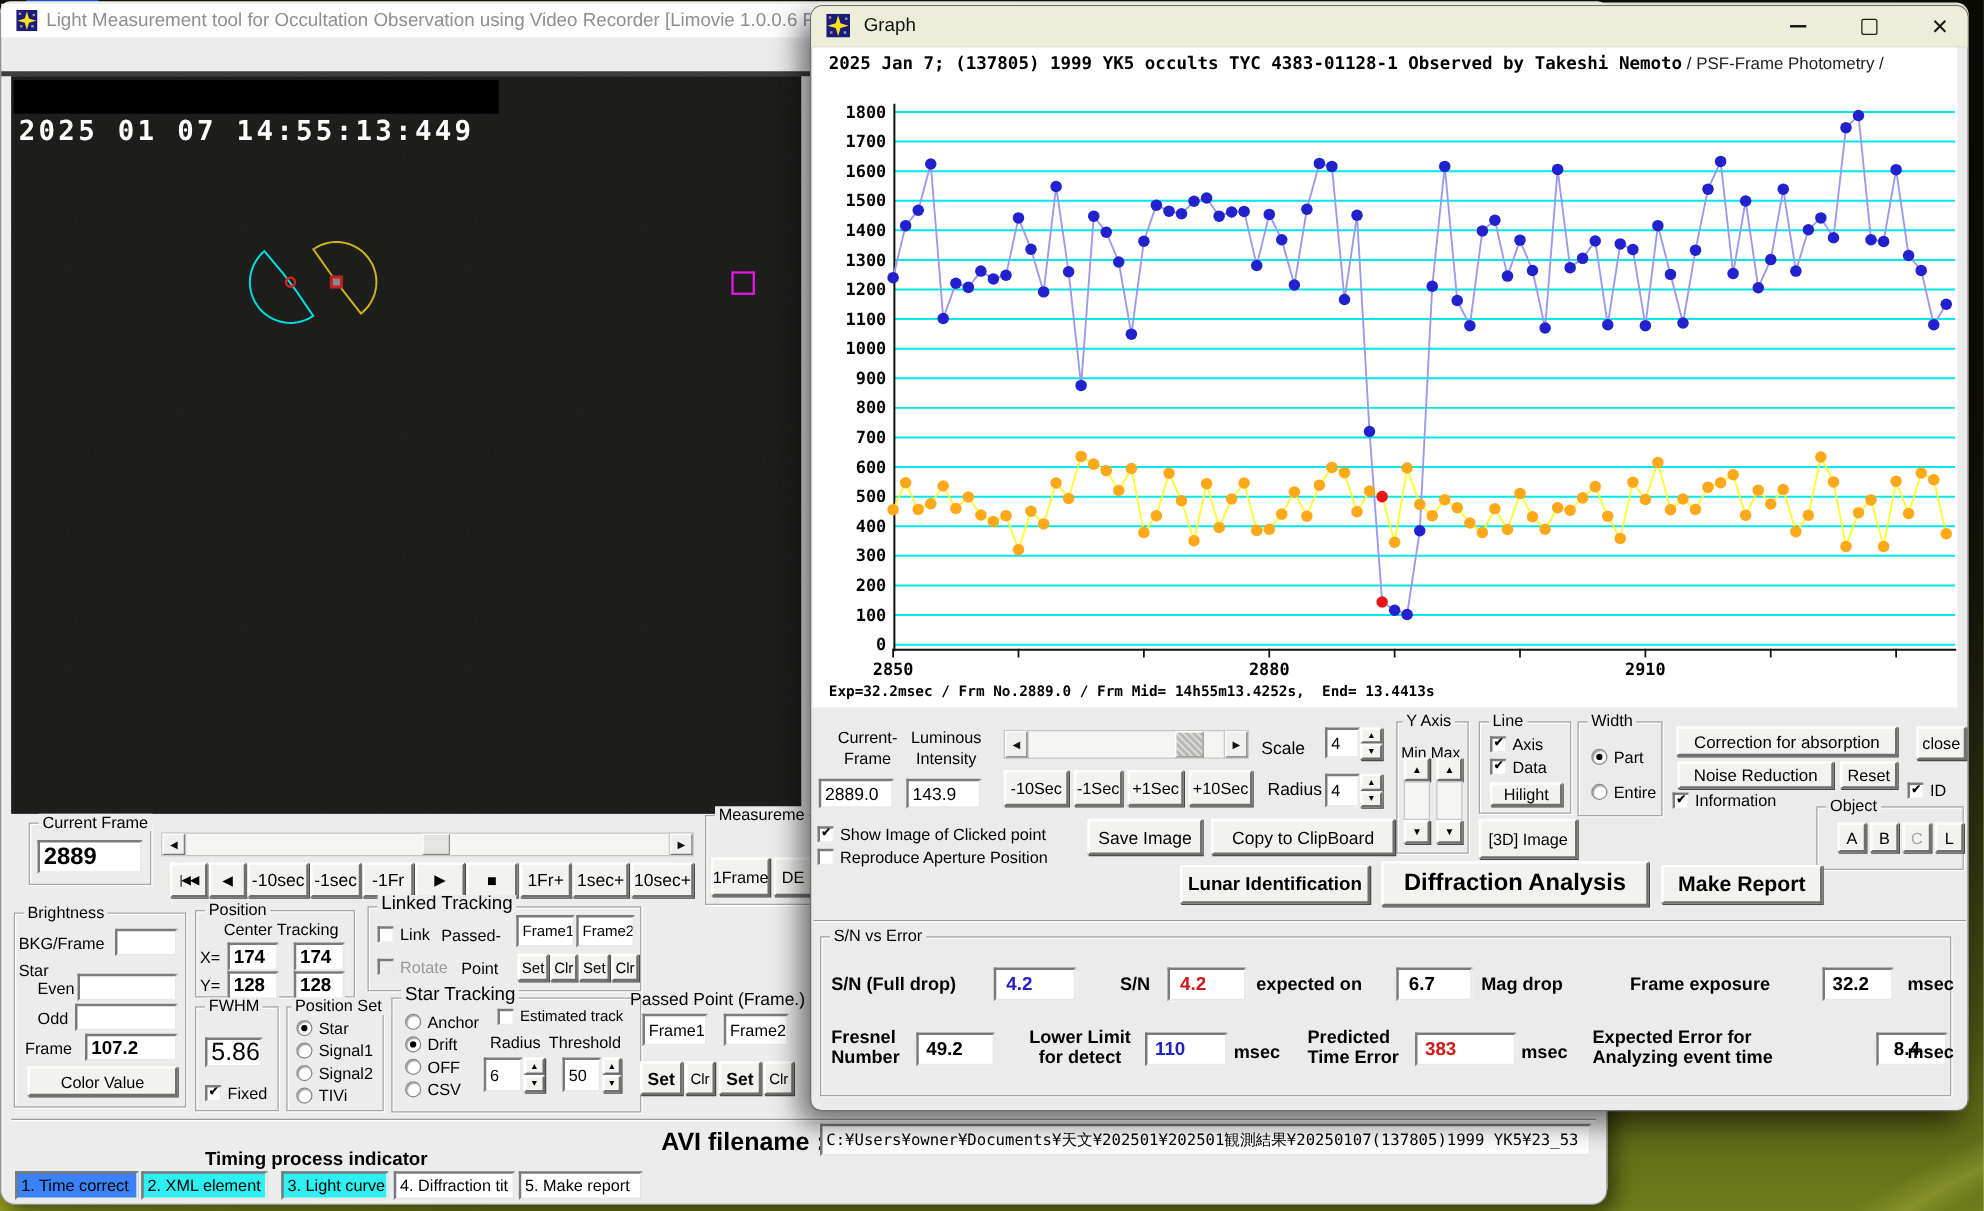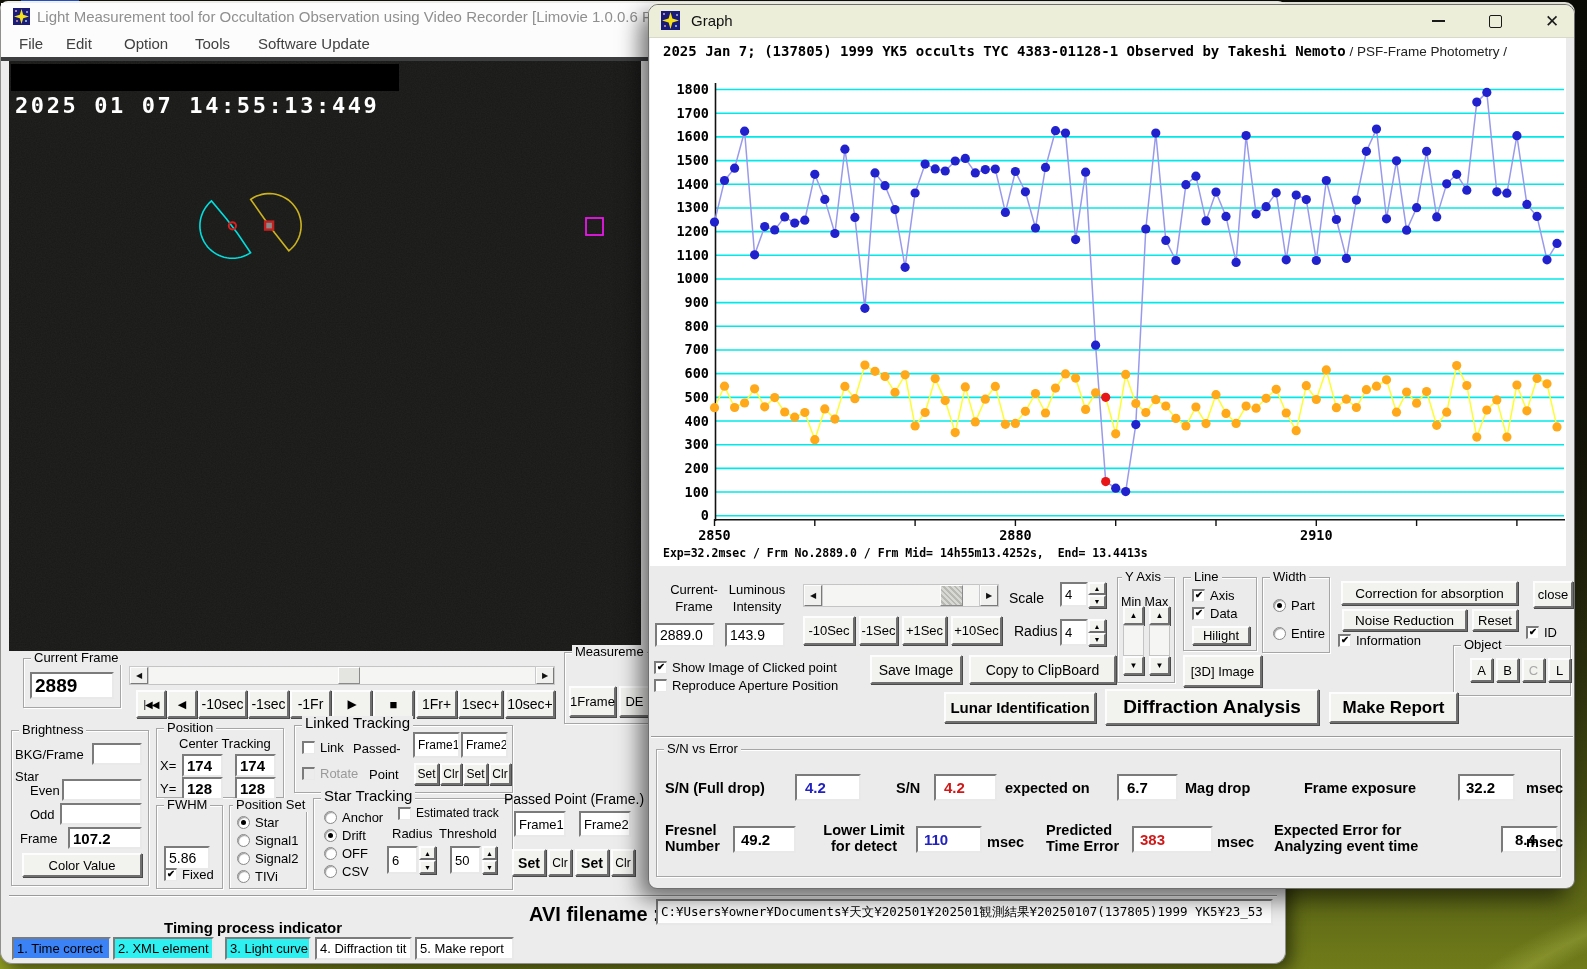--- a/index.html
+++ b/index.html
@@ -131,27 +131,20 @@
     <svg class="abs" style="left:12px;top:5px" width="17" height="17">
       <rect x="0" y="0" width="17" height="17" fill="#1b1b7a"></rect>
       <path d="M8.5 1 L10.2 6.8 L16 8.5 L10.2 10.2 L8.5 16 L6.8 10.2 L1 8.5 L6.8 6.8 Z" fill="#f5e11c"></path>
       <rect x="2" y="2" width="2" height="2" fill="#caa" opacity=".8"></rect>
         <rect x="13" y="3" width="2" height="2" fill="#aac" opacity=".8"></rect>
       <rect x="3" y="12" width="2" height="2" fill="#c99" opacity=".8"></rect>
         <rect x="12" y="12" width="2" height="2" fill="#9cc" opacity=".8"></rect>
     </svg>
     <span id="mw-title">Light Measurement tool for Occultation Observation using Video Recorder [Limovie 1.0.0.6 P</span>
   </div>
-  <div id="mw-menubar">
-    <span class="menu-item" style="left:18px">File</span>
-    <span class="menu-item" style="left:65px">Edit</span>
-    <span class="menu-item" style="left:123px">Option</span>
-    <span class="menu-item" style="left:194px">Tools</span>
-    <span class="menu-item" style="left:257px">Software Update</span>
-  </div>
   <div id="mw-dark-line"></div>
 
   <div id="video">
     <svg class="abs" style="left:0;top:0" width="632" height="590">
       <filter id="vnoise">
           <feTurbulence type="fractalNoise" baseFrequency="0.8" numOctaves="2" seed="7"></feTurbulence>
         <feColorMatrix type="matrix" values="0 0 0 0 0.5, 0 0 0 0 0.5, 0 0 0 0 0.5, 0 0 0 0.065 0"></feColorMatrix>
       </filter>
       <rect x="0" y="0" width="632" height="590" fill="#181817"></rect>
       <rect x="0" y="0" width="632" height="590" filter="url(#vnoise)"></rect>
@@ -227,21 +220,21 @@
       <span class="lbl" style="left:3px;top:29px">X=</span>
       <div class="tb b" style="left:25px;top:25px;width:41px;height:23px;font-size:15px">174</div>
       <div class="tb b" style="left:78px;top:25px;width:41px;height:23px;font-size:15px">174</div>
       <span class="lbl" style="left:3px;top:52px">Y=</span>
       <div class="tb b" style="left:25px;top:48px;width:41px;height:23px;font-size:15px">128</div>
       <div class="tb b" style="left:78px;top:48px;width:41px;height:23px;font-size:15px">128</div>
     </div>
 
     <div class="grp" style="left:155px;top:157px;width:67px;height:84px">
       <span class="grp-label on-mw">FWHM</span>
-      <div class="tb" style="left:7px;top:40px;width:46px;height:24px;font-size:14px">5.86</div>
+      <div class="tb" style="left:7px;top:24px;width:46px;height:24px;font-size:20px">5.86</div>
       <div class="cb on" style="left:7px;top:61px">
           <span class="box"></span>
           <span>Fixed</span>
         </div>
     </div>
 
     <div class="grp" style="left:228px;top:157px;width:78px;height:84px">
       <span class="grp-label on-mw" style="left:3px">Position Set</span>
       <div class="radio on" style="left:7px;top:9px">
           <span class="dot"></span>

